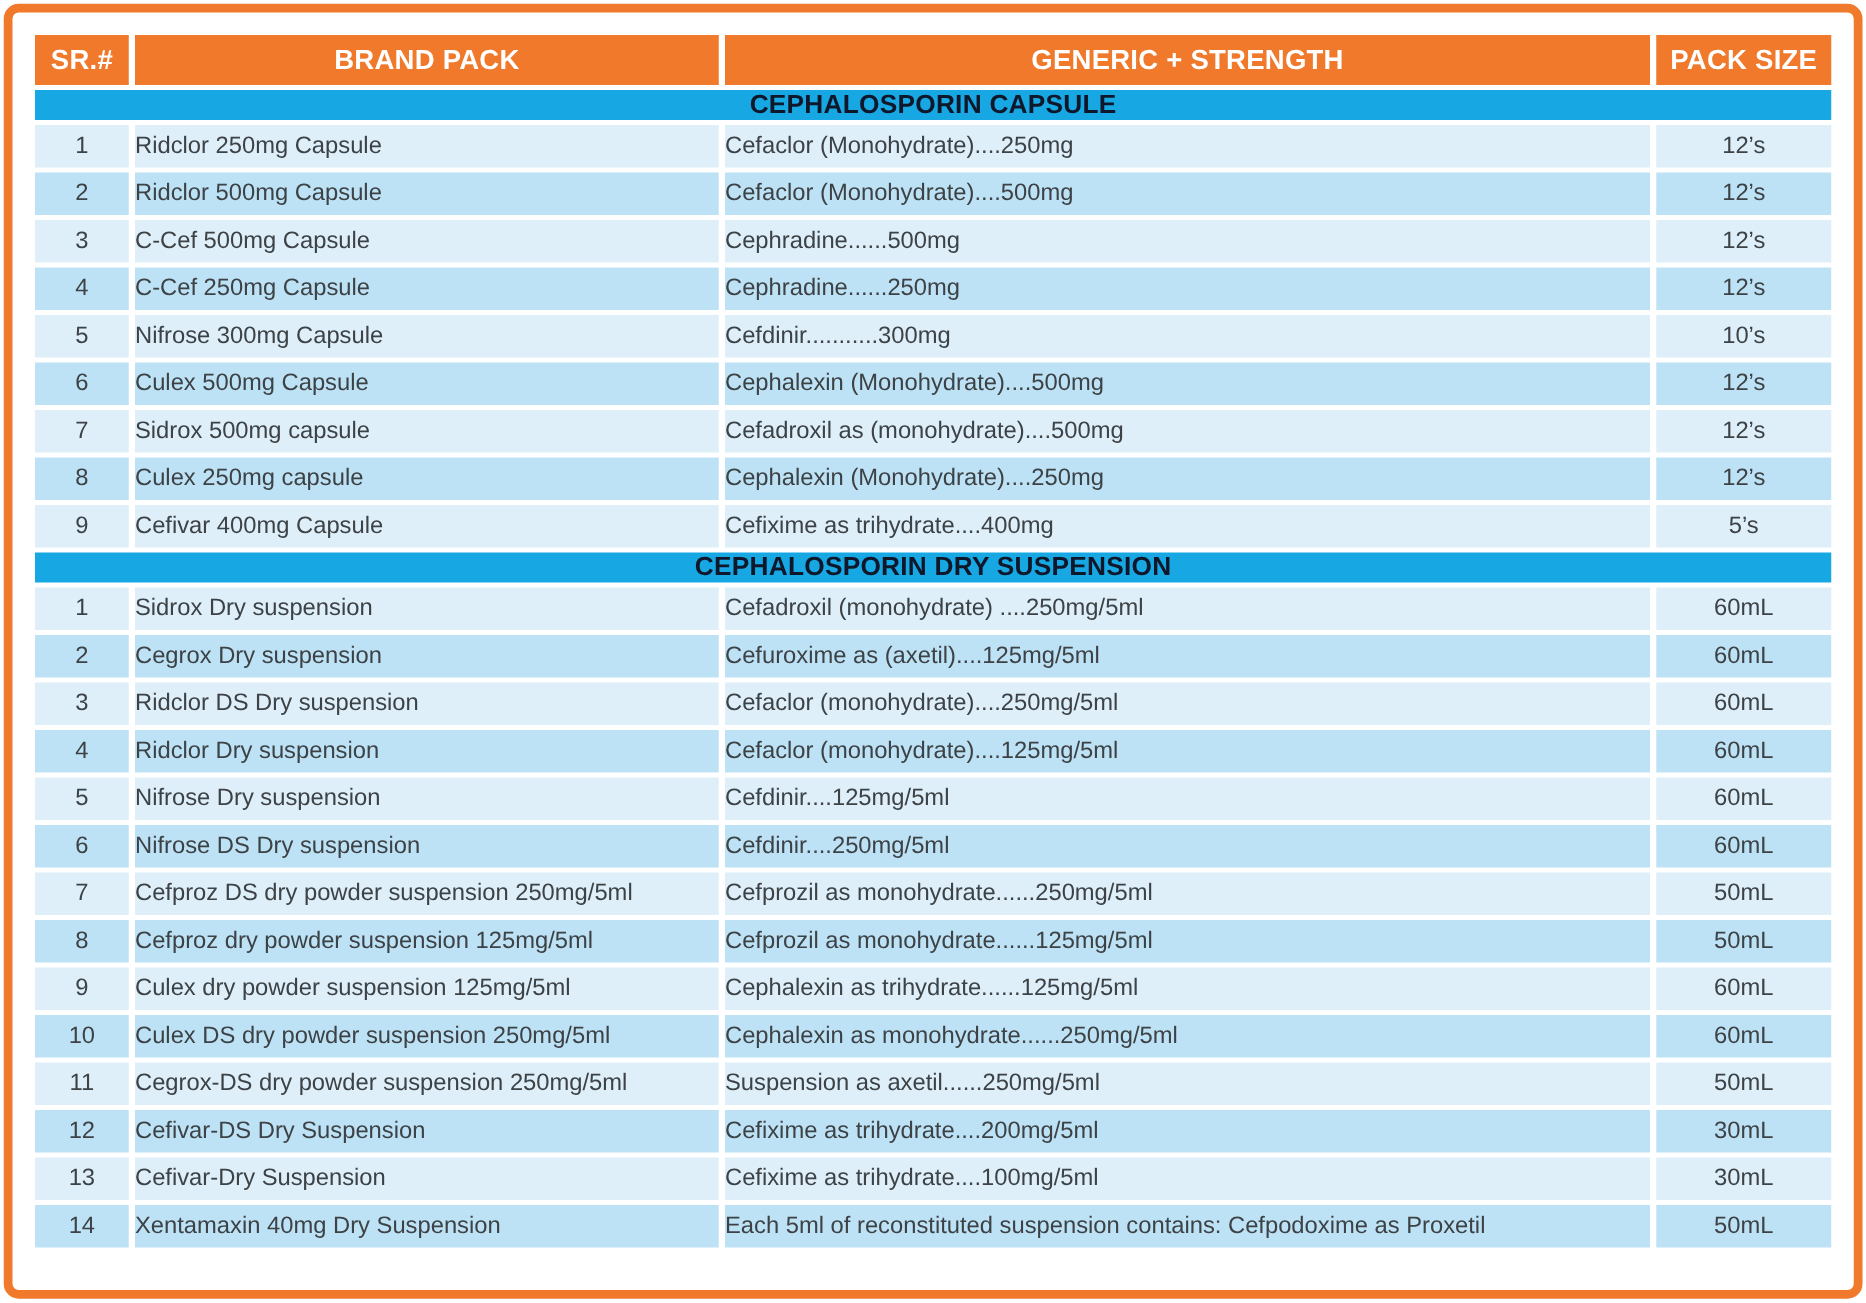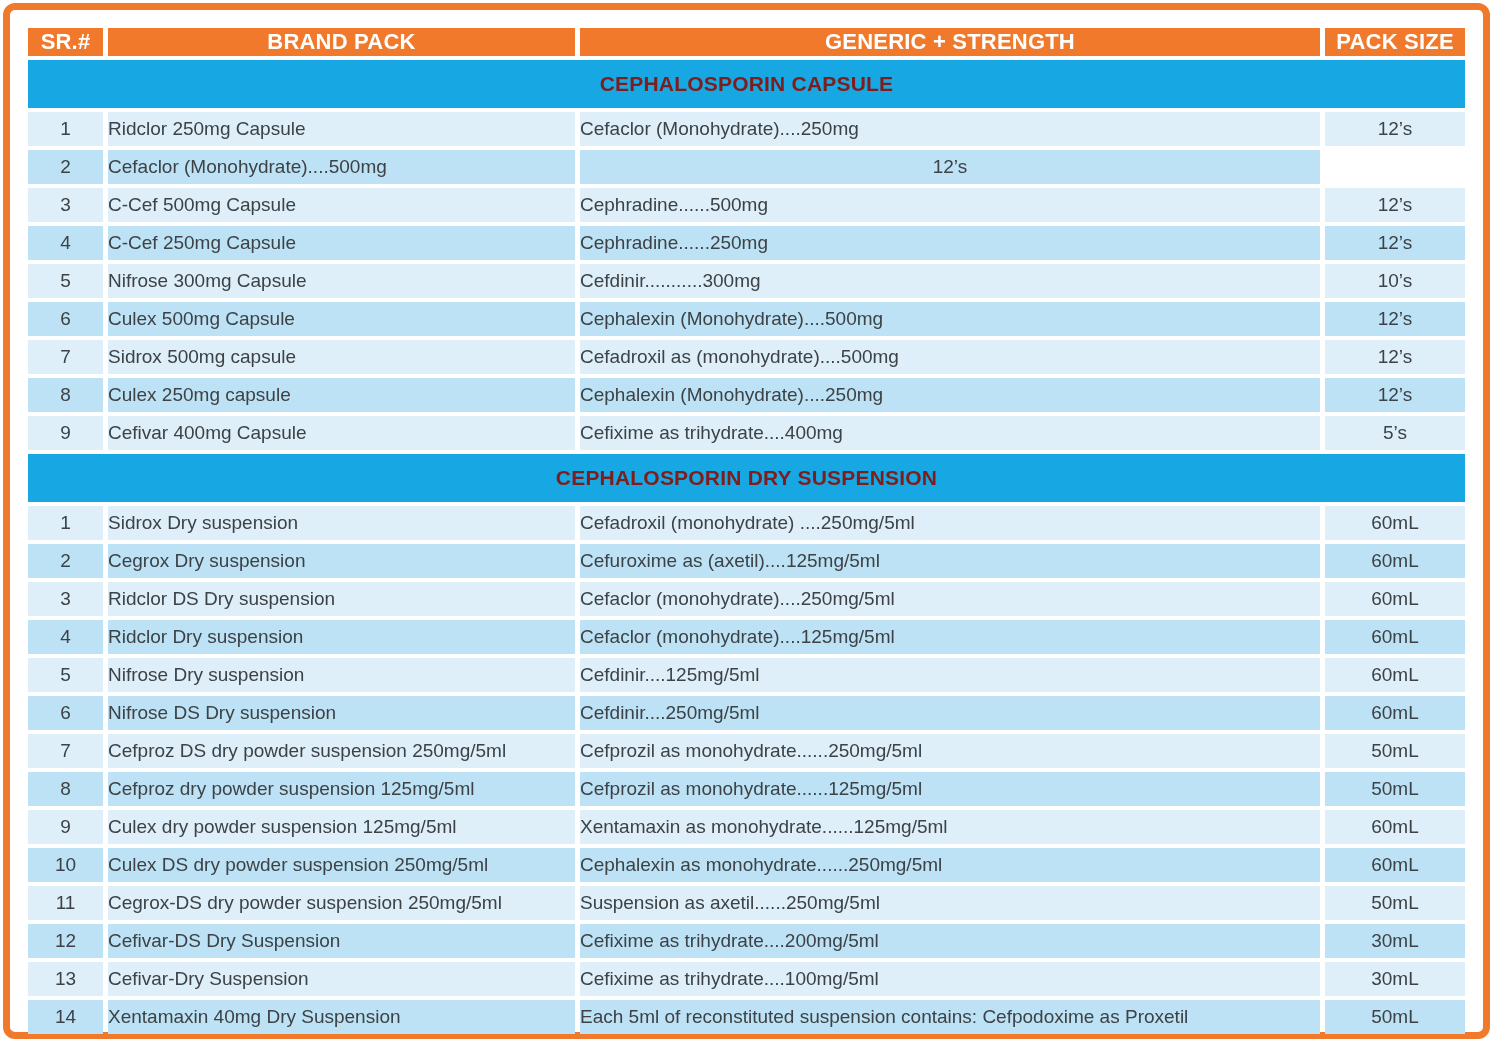--- a/index.html
+++ b/index.html
@@ -17,27 +17,27 @@
   }
   .grid-row {
     display: grid;
     grid-template-columns: 75px 467px 740px 140px;
     column-gap: 5px;
     margin-bottom: 4px;
   }
   .hcell {
     background: #F0792B; color: #ffffff;
     font-weight: bold; font-size: 22px;
-    height: 28px; display: flex; align-items: center; justify-content: center;
+    height: 40px; display: flex; align-items: center; justify-content: center;
     letter-spacing: 0.2px;
   }
   .section-row {
-    background: #17A7E3; color: #7f1d1d;
+    background: #17A7E3; color: #0f172a;
     font-weight: bold; font-size: 21px;
-    height: 48px; display: flex; align-items: center; justify-content: center;
+    height: 24px; display: flex; align-items: center; justify-content: center;
     margin-bottom: 4px;
     letter-spacing: 0.2px;
   }
   .data-row .cell {
     height: 34px; display: flex; align-items: center;
     font-size: 19px; color: #3C4245;
     white-space: nowrap; overflow: hidden;
   }
   .data-row.light .cell { background: #DEEFFA; }
   .data-row.dark  .cell { background: #BEE2F5; }
@@ -61,20 +61,21 @@
   <div id="table-body">
       <div class="section-row">CEPHALOSPORIN CAPSULE</div>
       <div class="grid-row data-row light">
         <div class="cell c-sr">1</div>
         <div class="cell c-brand">Ridclor 250mg Capsule</div>
         <div class="cell c-generic">Cefaclor (Monohydrate)....250mg</div>
         <div class="cell c-pack">12’s</div>
       </div>
       <div class="grid-row data-row dark">
         <div class="cell c-sr">2</div>
+        <div class="cell c-brand">Ridclor 500mg Capsule</div>
         <div class="cell c-generic">Cefaclor (Monohydrate)....500mg</div>
         <div class="cell c-pack">12’s</div>
       </div>
       <div class="grid-row data-row light">
         <div class="cell c-sr">3</div>
         <div class="cell c-brand">C-Cef 500mg Capsule</div>
         <div class="cell c-generic">Cephradine......500mg</div>
         <div class="cell c-pack">12’s</div>
       </div>
       <div class="grid-row data-row dark">
@@ -158,21 +159,21 @@
       </div>
       <div class="grid-row data-row dark">
         <div class="cell c-sr">8</div>
         <div class="cell c-brand">Cefproz dry powder suspension 125mg/5ml</div>
         <div class="cell c-generic">Cefprozil as monohydrate......125mg/5ml</div>
         <div class="cell c-pack">50mL</div>
       </div>
       <div class="grid-row data-row light">
         <div class="cell c-sr">9</div>
         <div class="cell c-brand">Culex dry powder suspension 125mg/5ml</div>
-        <div class="cell c-generic">Xentamaxin as monohydrate......125mg/5ml</div>
+        <div class="cell c-generic">Cephalexin as trihydrate......125mg/5ml</div>
         <div class="cell c-pack">60mL</div>
       </div>
       <div class="grid-row data-row dark">
         <div class="cell c-sr">10</div>
         <div class="cell c-brand">Culex DS dry powder suspension 250mg/5ml</div>
         <div class="cell c-generic">Cephalexin as monohydrate......250mg/5ml</div>
         <div class="cell c-pack">60mL</div>
       </div>
       <div class="grid-row data-row light">
         <div class="cell c-sr">11</div>

